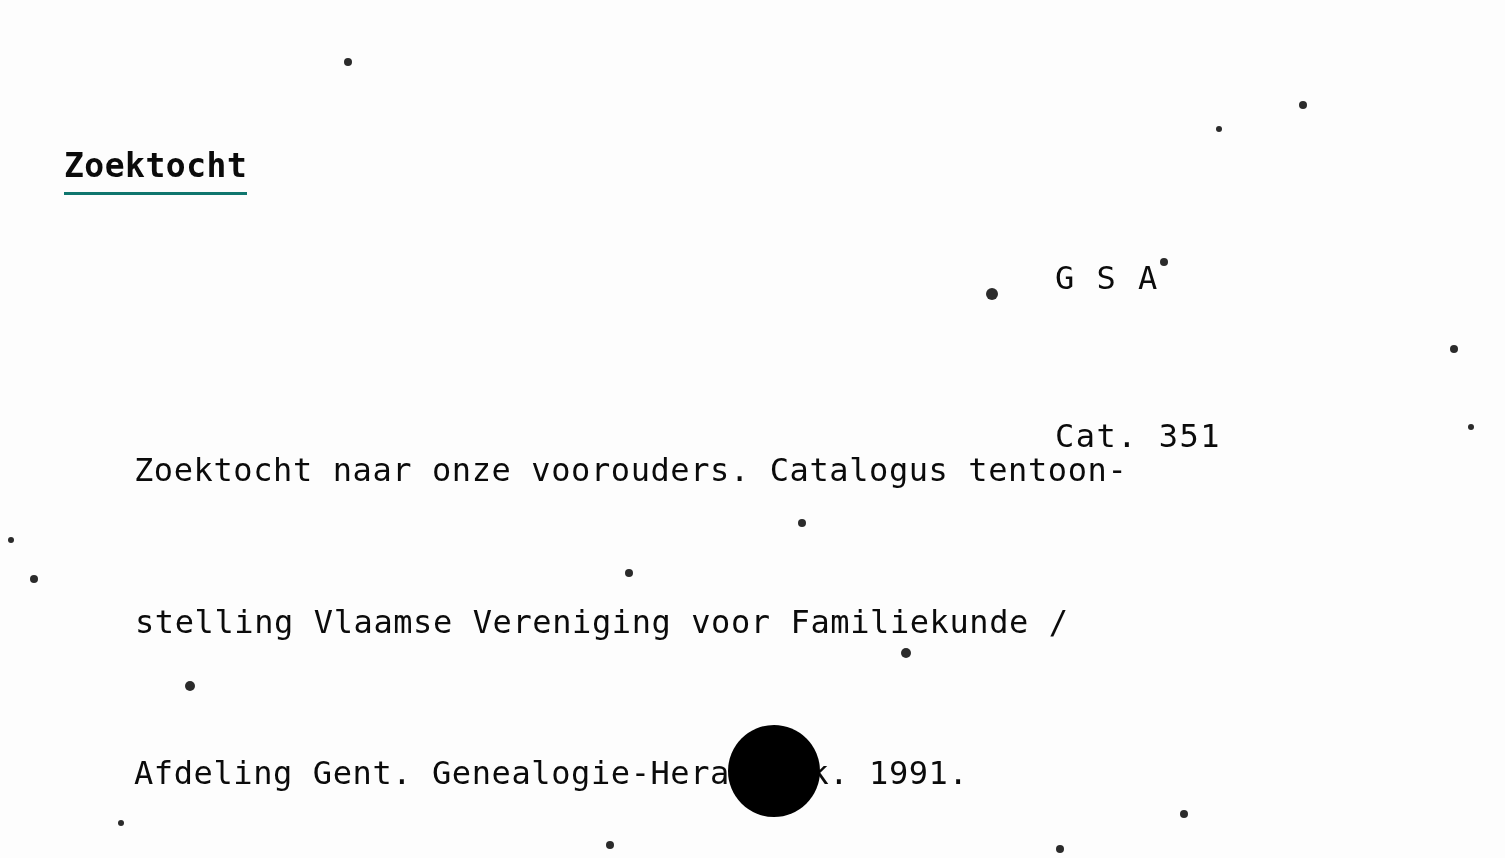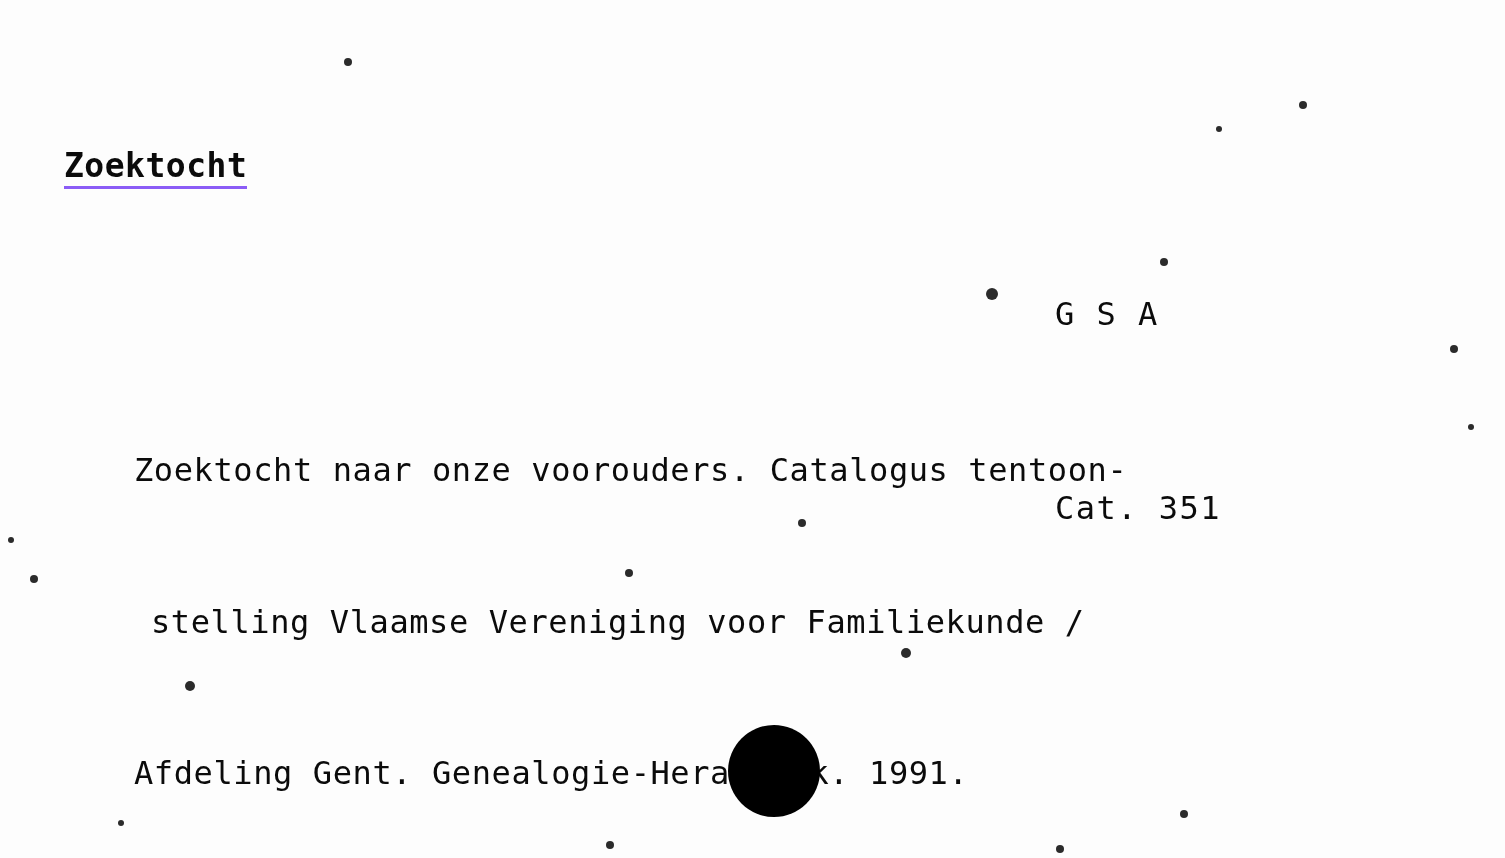--- a/index.html
+++ b/index.html
@@ -19,52 +19,52 @@
 
   
   .keyword {
     position: absolute;
     left: 64px;
     top: 148px;
     font-size: 33px;
     font-weight: bold;
     letter-spacing: 0.5px;
     line-height: 1.1;
-    border-bottom: 3px solid #8b5cf6;
-    padding-bottom: 2px;
+    border-bottom: 3px solid #0f766e;
+    padding-bottom: 8px;
     white-space: nowrap;
   }
 
   
   .stamp {
     position: absolute;
     left: 1055px;
     top: 146px;
     font-size: 32px;
     line-height: 1.65;
     letter-spacing: 1.5px;
     white-space: pre;
   }
-  .stamp div { white-space: pre; margin-top: 36px; }
+  .stamp div { white-space: pre; }
 
   
   .record {
     position: absolute;
     left: 134px;
     top: 344px;
     width: 1290px;
     font-size: 32px;
     line-height: 1.58;
     letter-spacing: 0.6px;
     white-space: pre;
   }
   .record .line { white-space: pre; }
 
   
-  .record .line:nth-child(2) { margin-left: 17px; }
+  .record .line:nth-child(2) { margin-left: 1px; }
   .record .line:nth-child(4) { margin-left: 2px; }
   .record .line:nth-child(6) { margin-left: 2px; }
 
   
   .blob {
     position: absolute;
     left: 728px;
     top: 725px;
     width: 92px;
     height: 92px;

